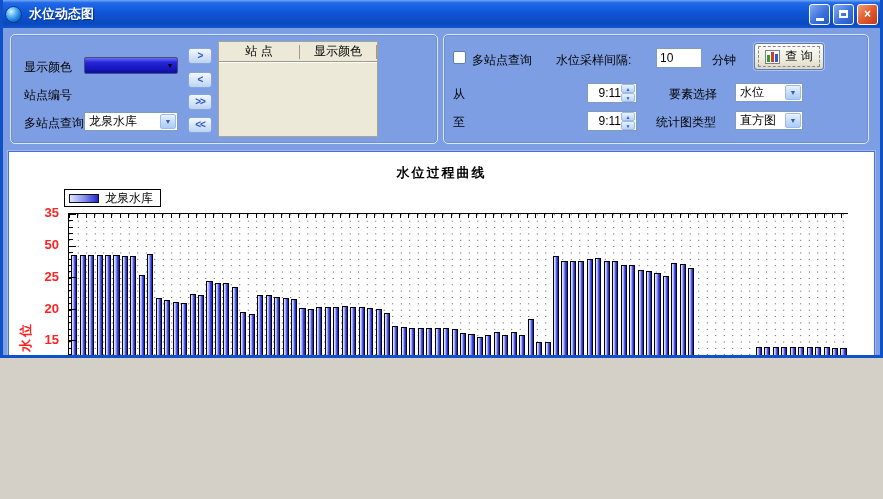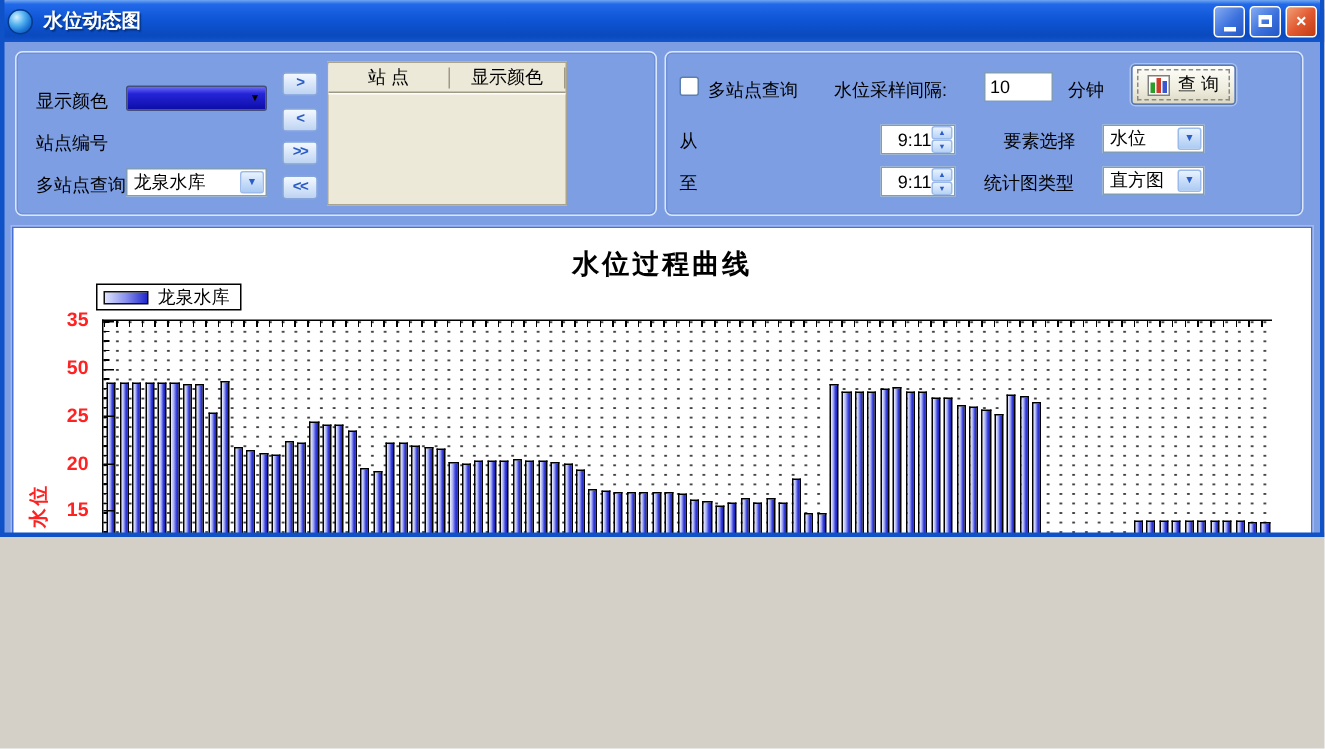--- a/index.html
+++ b/index.html
@@ -63,21 +63,21 @@
   .querybtn .inner{border:1px dashed #8a8a8a;padding:1px 6px;display:flex;align-items:center;gap:5px;}
   .bar-icon{width:15px;height:14px;background:#fff;border:1px solid #808080;display:flex;align-items:flex-end;gap:1px;padding:1px;}
   .bar-icon i{display:block;width:3px;}
   .bar-icon .g{height:7px;background:#2a9e2a;}
   .bar-icon .r{height:10px;background:#d03a2a;}
   .bar-icon .b{height:8px;background:#3a55d0;}
 
   
   .chart-panel{position:absolute;left:8px;top:151px;width:867px;height:341px;background:#fff;
     border:1px solid #4a6fd4;box-shadow:0 0 0 1px #9db9ec;}
-  .chart-title{position:absolute;left:0;top:12px;width:100%;text-align:center;font-size:18px;font-weight:bold;letter-spacing:2px;}
+  .chart-title{position:absolute;left:0;top:12px;width:100%;text-align:center;font-size:13px;font-weight:bold;letter-spacing:2px;}
   .legend{position:absolute;left:55px;top:37px;height:18px;border:1px solid #000;background:#fff;
     display:flex;align-items:center;padding:0 7px 0 4px;gap:6px;}
   .legend .sw{width:30px;height:9px;border:1px solid #111;
     background:linear-gradient(90deg,#dfe4ff 0%,#8890ee 50%,#2228cc 100%);}
   .legend .lt{font-size:12px;}
   .plot{position:absolute;left:59px;top:61px;width:780px;height:223px;
     border-left:1px solid #000;border-top:1px solid #000;border-bottom:1px solid #000;
     background-image:radial-gradient(circle,#3c3c3c 0.7px,transparent 0.9px);
     background-size:8.5px 6.37px;background-position:5px 4px;}
   .plot .topticks{position:absolute;left:0;top:0;right:0;height:4px;

